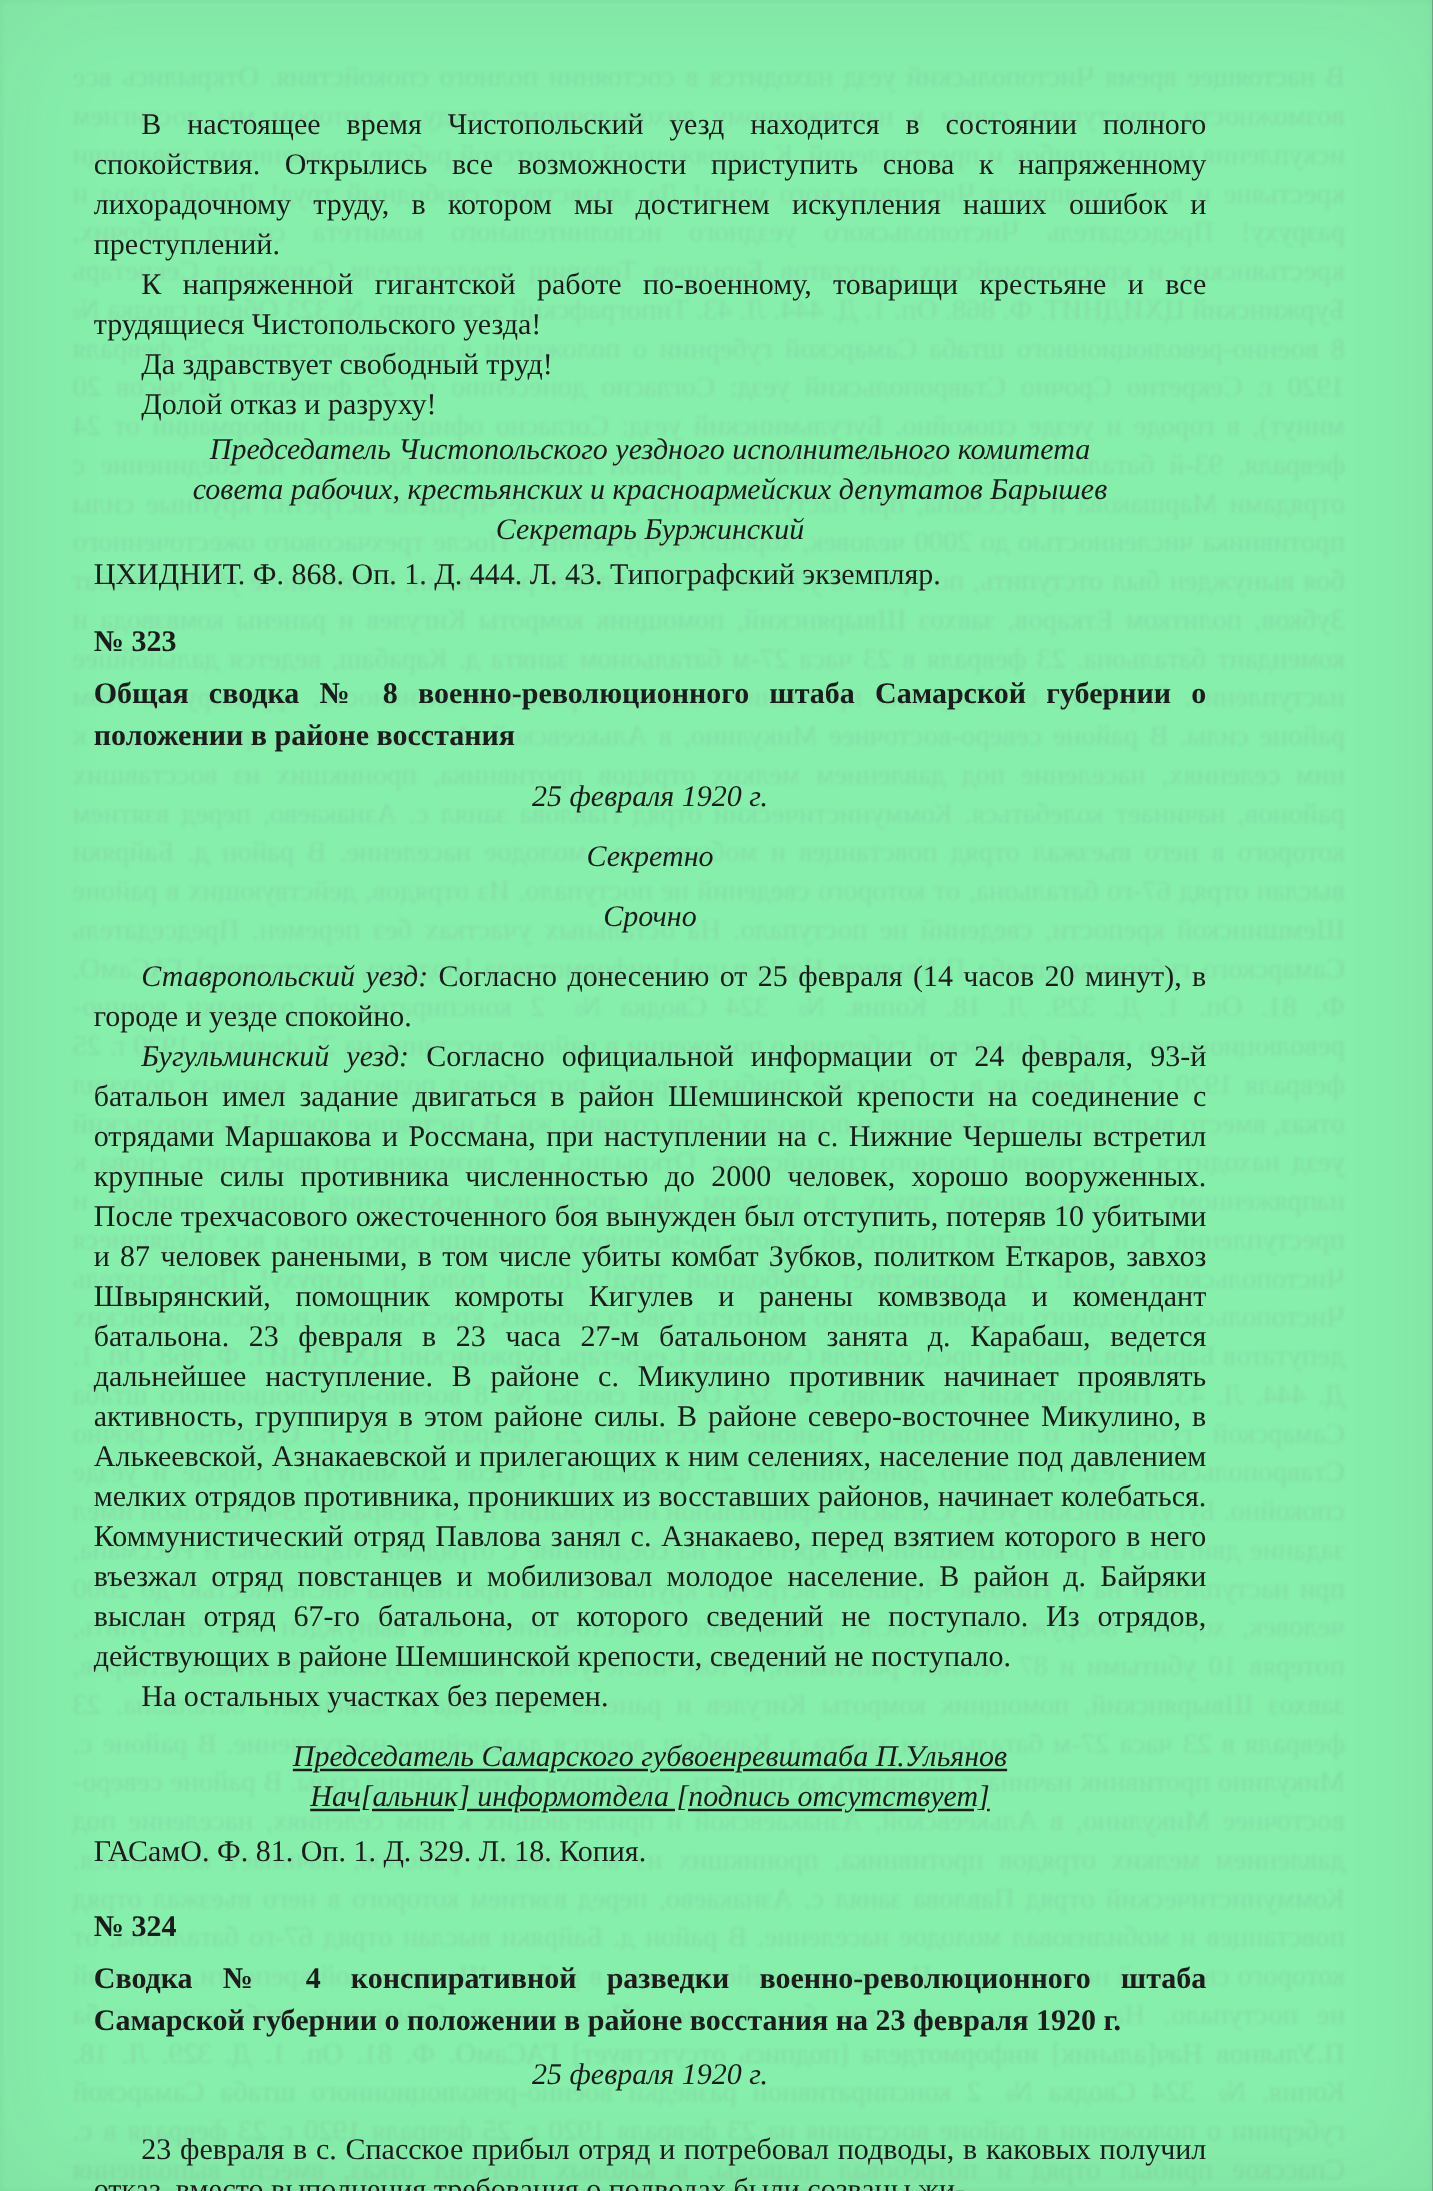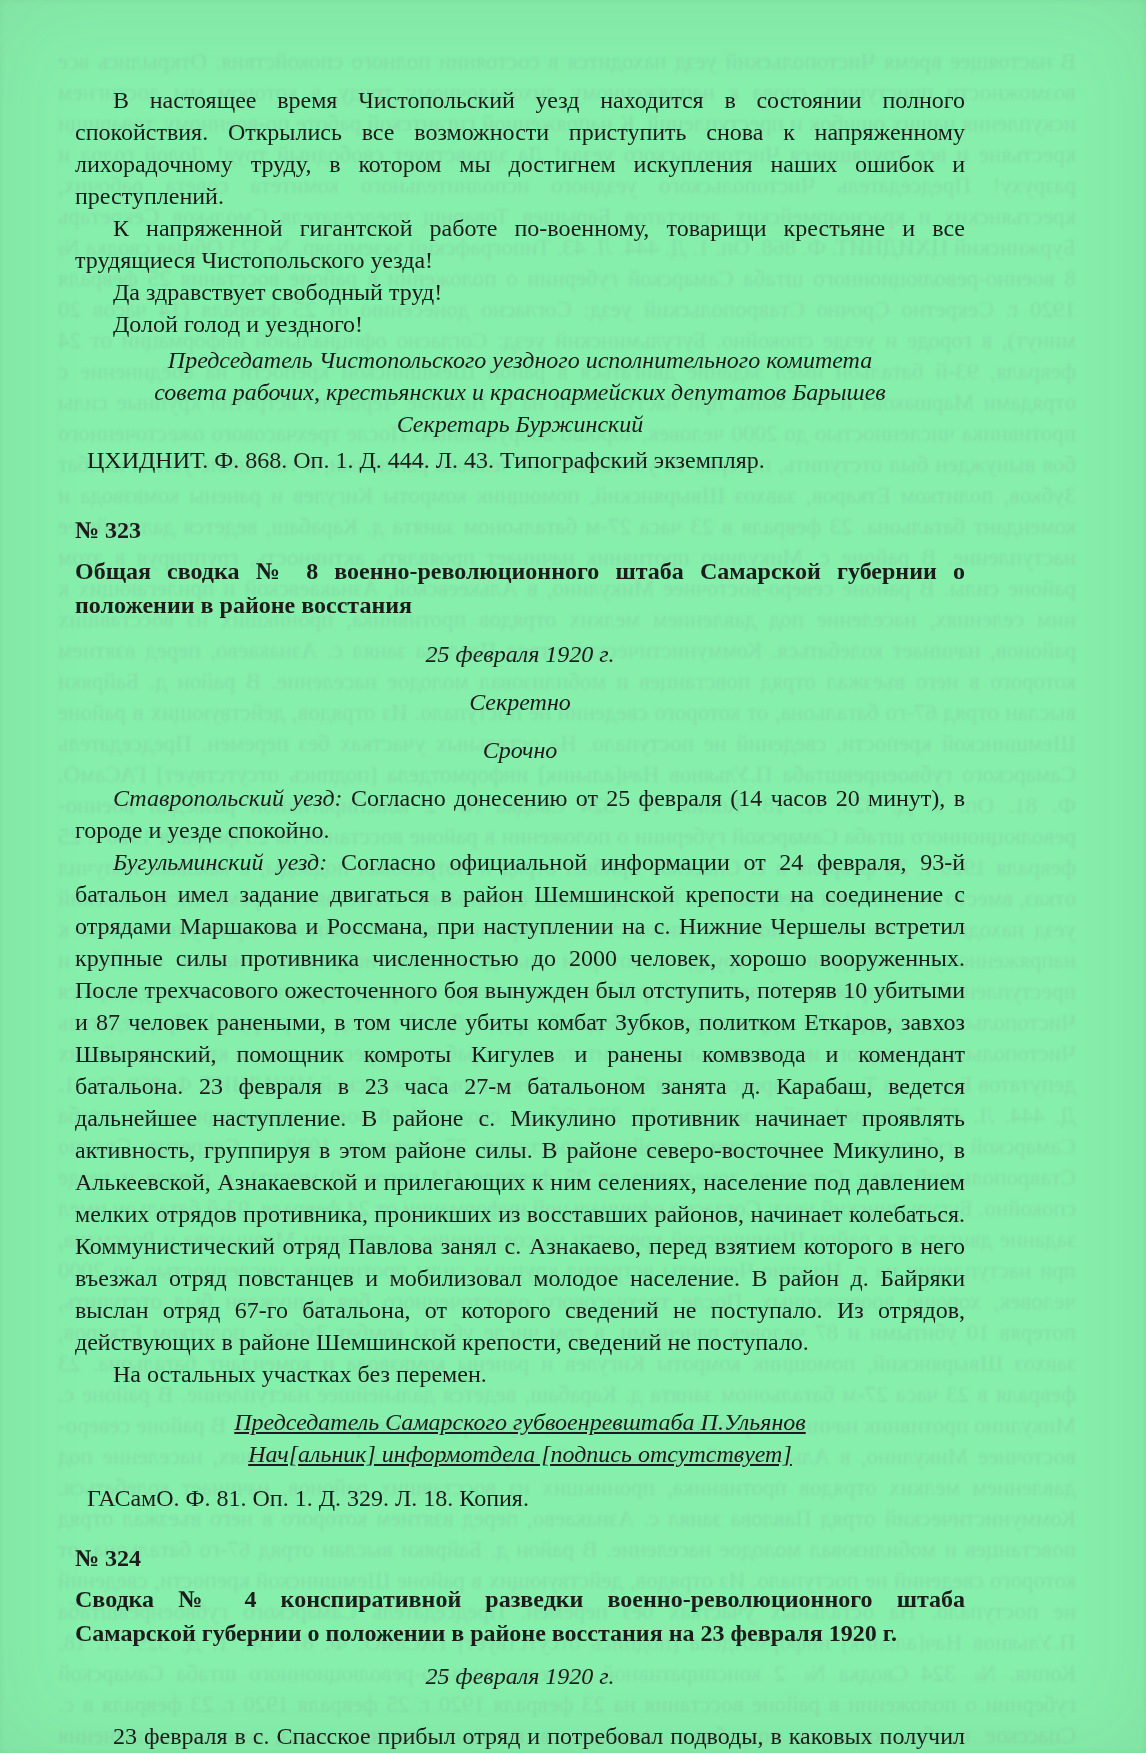--- a/index.html
+++ b/index.html
@@ -25,23 +25,23 @@
   .content{
     position:relative;z-index:2;
     padding:84px 181px 0 75px;
     font-family:"Liberation Serif","DejaVu Serif",serif;
     font-size:24px;line-height:32px;
     color:#1c1c1c;
   }
   .para{margin:0;text-align:justify;}
   .indent{text-indent:38px;}
   .sig-line{margin:0;font-style:italic;text-align:center;}
-  .archive-ref{margin:12px;text-align:left;}
+  .archive-ref{margin:0;text-align:left;}
   .arch-1{margin-top:4px;}
-  .doc-number{margin:38px 0 0 0;font-weight:bold;}
+  .doc-number{margin:22px 0 0 0;font-weight:bold;}
   .doc-title{margin:8px 0 0 0;font-weight:bold;text-align:justify;line-height:34px;}
   .date-block{margin-top:4px;}
   .date-line,.stamp-line{margin:16px;font-style:italic;text-align:center;}
   .sig-block-2{margin-top:16px;text-decoration:underline;}
   .arch-2{margin-top:12px;}
   .num-324{margin-top:28px;}
   .date-324{margin-top:10px;}
   .para-324{margin-top:28px;}
   .lead{font-style:italic;}
   .page-num{margin:14px 0 0 0;text-align:center;}
@@ -51,21 +51,21 @@
 
 <div class="page">
 
   <div class="ghost">В настоящее время Чистопольский уезд находится в состоянии полного спокойствия. Открылись все возможности приступить снова к напряженному лихорадочному труду, в котором мы достигнем искупления наших ошибок и преступлений.  К напряженной гигантской работе по-военному, товарищи крестьяне и все трудящиеся Чистопольского уезда!  Да здравствует свободный труд!  Долой голод и разруху!  Председатель Чистопольского уездного исполнительного комитета  совета рабочих, крестьянских и красноармейских депутатов Барышев  Товарищ председателя Смольков  Секретарь Буржинский  ЦХИДНИТ. Ф. 868. Оп. 1. Д. 444. Л. 43. Типографский экземпляр.  № 323  Общая сводка № 8 военно-революционного штаба Самарской губернии о положении в районе восстания  25 февраля 1920 г.  Секретно  Срочно  Ставропольский уезд:  Согласно донесению от 25 февраля (14 часов 20 минут), в городе и уезде спокойно.  Бугульминский уезд:  Согласно официальной информации от 24 февраля, 93-й батальон имел задание двигаться в район Шемшинской крепости на соединение с отрядами Маршакова и Россмана, при наступлении на с. Нижние Чершелы встретил крупные силы противника численностью до 2000 человек, хорошо вооруженных. После трехчасового ожесточенного боя вынужден был отступить, потеряв 10 убитыми и 87 человек ранеными, в том числе убиты комбат Зубков, политком Еткаров, завхоз Швырянский, помощник комроты Кигулев и ранены комвзвода и комендант батальона. 23 февраля в 23 часа 27-м батальоном занята д. Карабаш, ведется дальнейшее наступление. В районе с. Микулино противник начинает проявлять активность, группируя в этом районе силы. В районе северо-восточнее Микулино, в Алькеевской, Азнакаевской и прилегающих к ним селениях, население под давлением мелких отрядов противника, проникших из восставших районов, начинает колебаться. Коммунистический отряд Павлова занял с. Азнакаево, перед взятием которого в него въезжал отряд повстанцев и мобилизовал молодое население. В район д. Байряки выслан отряд 67-го батальона, от которого сведений не поступало. Из отрядов, действующих в районе Шемшинской крепости, сведений не поступало.    На остальных участках без перемен.  Председатель Самарского губвоенревштаба П.Ульянов  Нач[альник] информотдела [подпись отсутствует]  ГАСамО. Ф. 81. Оп. 1. Д. 329. Л. 18. Копия.  № 324  Сводка № 2 конспиративной разведки военно-революционного штаба Самарской губернии о положении в районе восстания на 23 февраля 1920 г.  25 февраля 1920 г.    23 февраля в с. Спасское прибыл отряд и потребовал подводы, в каковых получил отказ, вместо выполнения требования о подводах были созваны жи-  В настоящее время Чистопольский уезд находится в состоянии полного спокойствия. Открылись все возможности приступить снова к напряженному лихорадочному труду, в котором мы достигнем искупления наших ошибок и преступлений.  К напряженной гигантской работе по-военному, товарищи крестьяне и все трудящиеся Чистопольского уезда!  Да здравствует свободный труд!  Долой голод и разруху!  Председатель Чистопольского уездного исполнительного комитета  совета рабочих, крестьянских и красноармейских депутатов Барышев  Товарищ председателя Смольков  Секретарь Буржинский  ЦХИДНИТ. Ф. 868. Оп. 1. Д. 444. Л. 43. Типографский экземпляр.  № 323  Общая сводка № 8 военно-революционного штаба Самарской губернии о положении в районе восстания  25 февраля 1920 г.  Секретно  Срочно  Ставропольский уезд:  Согласно донесению от 25 февраля (14 часов 20 минут), в городе и уезде спокойно.  Бугульминский уезд:  Согласно официальной информации от 24 февраля, 93-й батальон имел задание двигаться в район Шемшинской крепости на соединение с отрядами Маршакова и Россмана, при наступлении на с. Нижние Чершелы встретил крупные силы противника численностью до 2000 человек, хорошо вооруженных. После трехчасового ожесточенного боя вынужден был отступить, потеряв 10 убитыми и 87 человек ранеными, в том числе убиты комбат Зубков, политком Еткаров, завхоз Швырянский, помощник комроты Кигулев и ранены комвзвода и комендант батальона. 23 февраля в 23 часа 27-м батальоном занята д. Карабаш, ведется дальнейшее наступление. В районе с. Микулино противник начинает проявлять активность, группируя в этом районе силы. В районе северо-восточнее Микулино, в Алькеевской, Азнакаевской и прилегающих к ним селениях, население под давлением мелких отрядов противника, проникших из восставших районов, начинает колебаться. Коммунистический отряд Павлова занял с. Азнакаево, перед взятием которого в него въезжал отряд повстанцев и мобилизовал молодое население. В район д. Байряки выслан отряд 67-го батальона, от которого сведений не поступало. Из отрядов, действующих в районе Шемшинской крепости, сведений не поступало.    На остальных участках без перемен.  Председатель Самарского губвоенревштаба П.Ульянов  Нач[альник] информотдела [подпись отсутствует]  ГАСамО. Ф. 81. Оп. 1. Д. 329. Л. 18. Копия.  № 324  Сводка № 2 конспиративной разведки военно-революционного штаба Самарской губернии о положении в районе восстания на 23 февраля 1920 г.  25 февраля 1920 г.    23 февраля в с. Спасское прибыл отряд и потребовал подводы, в каковых получил отказ, вместо выполнения требования о подводах были созваны жи-  </div>
 
   <div class="content">
 
     <p class="para indent">В настоящее время Чистопольский уезд находится в состоянии полного спокойствия. Открылись все возможности приступить снова к напряженному лихорадочному труду, в котором мы достигнем искупления наших ошибок и преступлений.</p>
     <p class="para indent">К напряженной гигантской работе по-военному, товарищи крестьяне и все трудящиеся Чистопольского уезда!</p>
     <p class="para indent">Да здравствует свободный труд!</p>
-    <p class="para indent">Долой голод и уездного!</p>
+    <p class="para indent">Долой отказ и разруху!</p>
 
     <div class="sig-block" style="margin-top:4px;">
       <p class="sig-line">Председатель Чистопольского уездного исполнительного комитета</p>
       <p class="sig-line">совета рабочих, крестьянских и красноармейских депутатов Барышев</p>
       <p class="sig-line">Секретарь Буржинский</p>
     </div>
 
     <p class="archive-ref arch-1">ЦХИДНИТ. Ф. 868. Оп. 1. Д. 444. Л. 43. Типографский экземпляр.</p>
 
     <p class="doc-number">№ 323</p>

